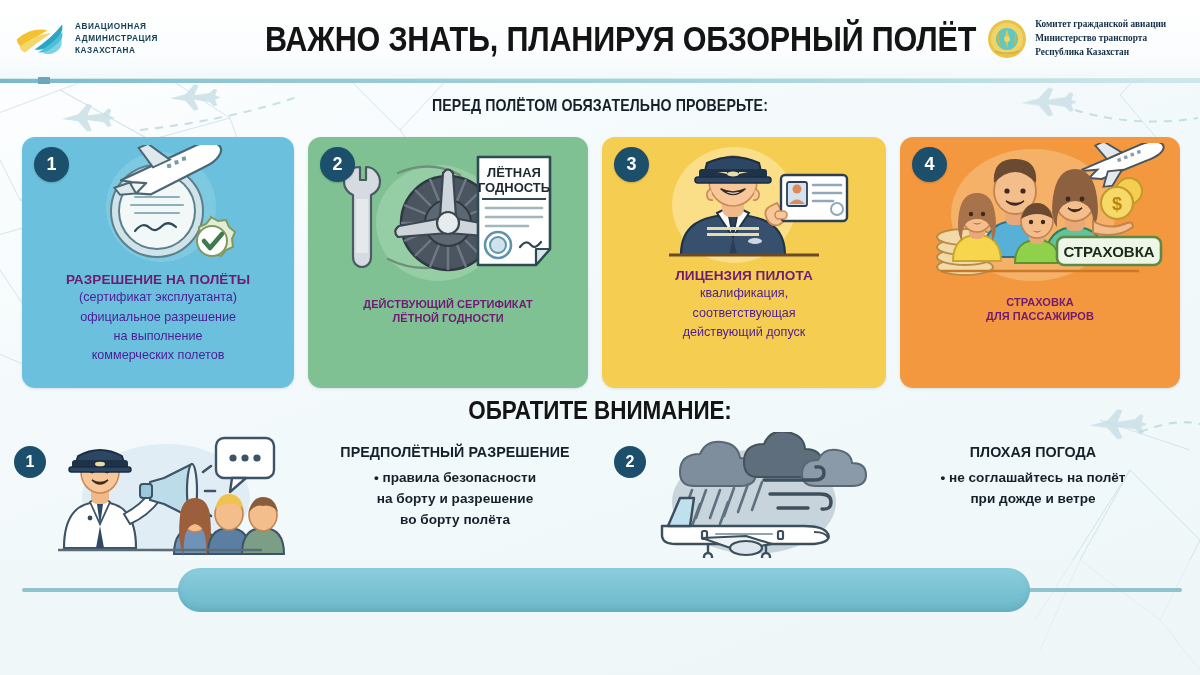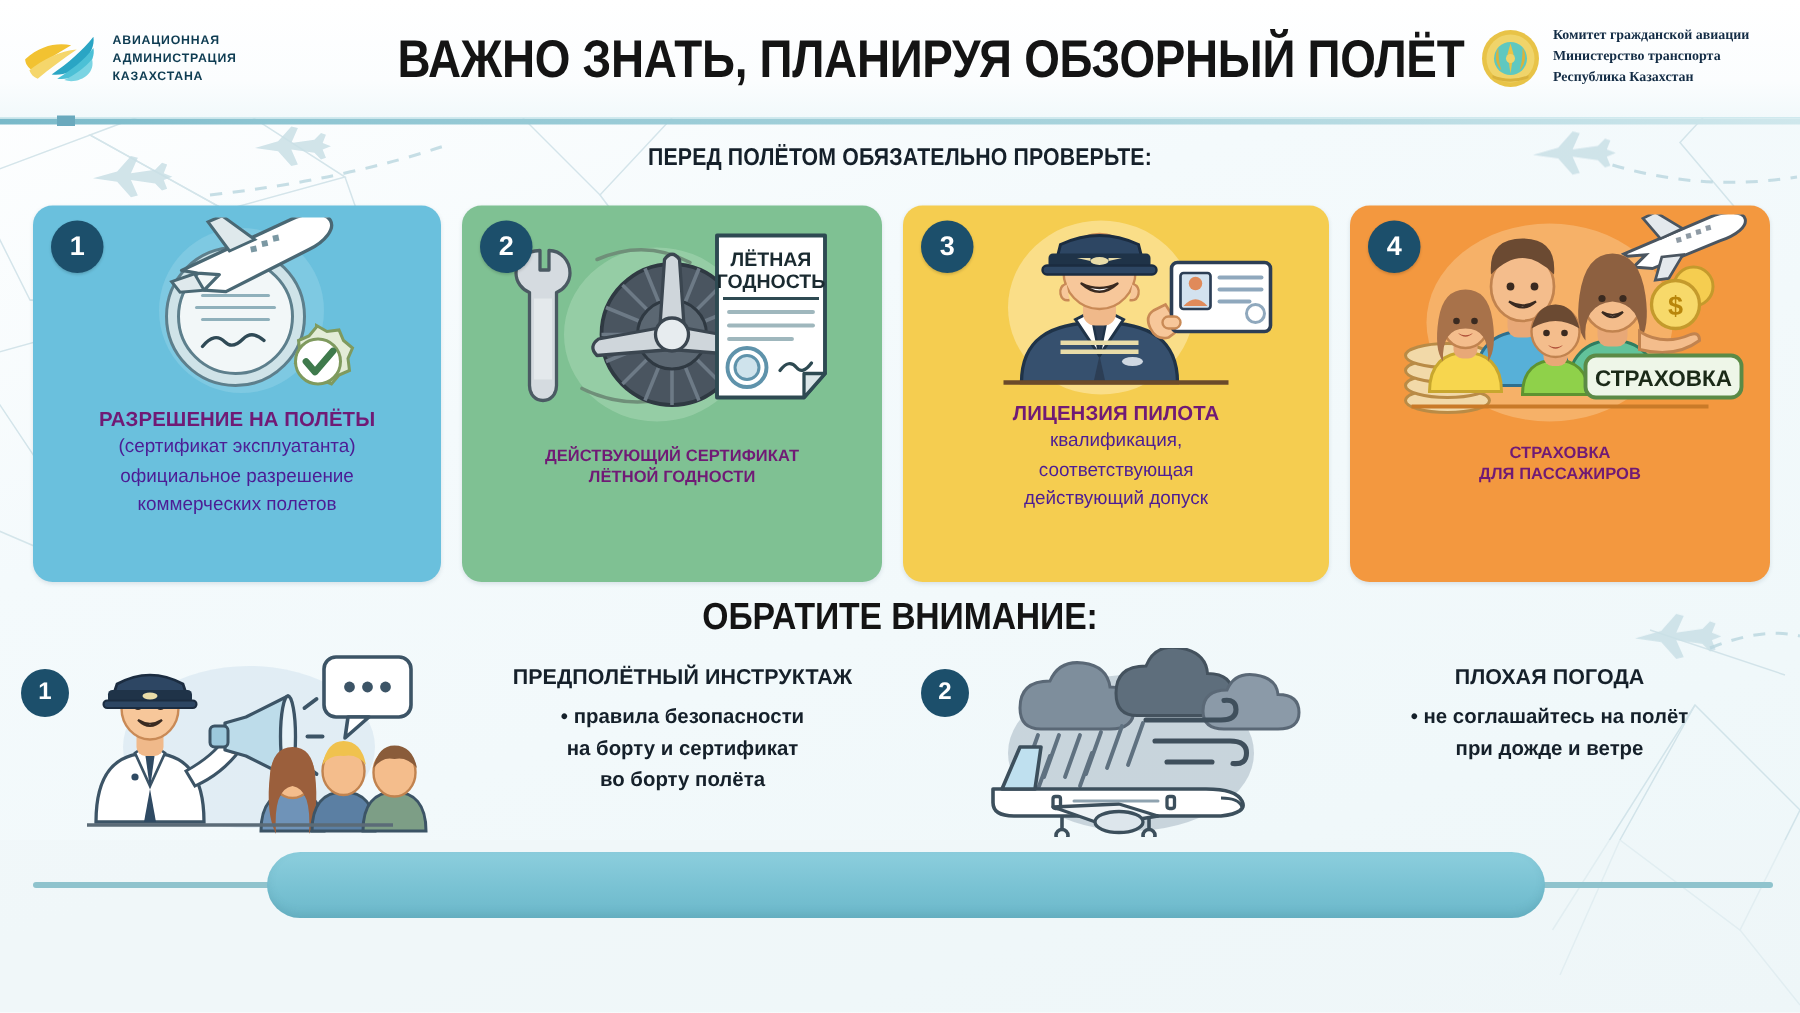--- a/index.html
+++ b/index.html
@@ -243,20 +243,21 @@
           <path d="M26 0 l7 4 l8 -1 l3 7 l6 5 l-3 7 l1 8 l-7 3 l-5 6 l-7 -3 l-8 1 l-3 -7 l-6 -5 l3 -7 l-1 -8 l7 -3 l5 -6 z" fill="#e3ecd7" stroke="#7f9a5e" stroke-width="2"></path>
           <circle cx="27" cy="24" r="15" fill="#ffffff" stroke="#7f9a5e" stroke-width="2"></circle>
           <path d="M19 24 l6 7 l12 -14" stroke="#3f7a4c" stroke-width="4.5" fill="none" stroke-linecap="round" stroke-linejoin="round"></path>
         </g>
       </svg>
     </div>
     <div class="txt">
       <div class="card-title">РАЗРЕШЕНИЕ НА ПОЛЁТЫ</div>
       <div class="card-sub">(сертификат эксплуатанта)</div>
       <div class="card-sub">официальное разрешение</div>
+      <div class="card-sub">на выполнение</div>
       <div class="card-sub">коммерческих полетов</div>
     </div>
   </div>
 
   <div class="card c2">
     <div class="badge">2</div>
     <div class="art" style="height:152px;padding-top:10px">
       <svg width="240" height="142" viewBox="0 0 240 142" xmlns="http://www.w3.org/2000/svg">
         <ellipse cx="110" cy="76" rx="62" ry="58" fill="#a8d7b4" opacity=".55"></ellipse>
         <g stroke="#6f8f79" stroke-width="2.4" fill="none" stroke-linecap="round">
@@ -535,25 +536,25 @@
           <g transform="translate(68,8)">
             <path d="M0 56 C0 38 8 30 21 30 C34 30 42 38 42 56 Z" fill="#7d9e86" stroke="#3c5466" stroke-width="2"></path>
             <ellipse cx="21" cy="17" rx="14" ry="16" fill="#f4bd8c" stroke="#c1834f" stroke-width="1.6"></ellipse>
             <path d="M7 14 q3 -15 14 -15 q12 0 15 15 q-7 -8 -15 -6 q-8 -2 -14 6 Z" fill="#8a5c3a"></path>
           </g>
         </g>
         <line x1="12" y1="118" x2="216" y2="118" stroke="#5b6b77" stroke-width="2.4"></line>
       </svg>
     </div>
     <div class="ntxt">
-      <div class="note-title">ПРЕДПОЛЁТНЫЙ ИНСТРУКТАЖ</div>
+      <div class="note-title">ПРЕДПОЛЁТНЫЙ РАЗРЕШЕНИЕ</div>
       <div class="note-bullets">
         <div><span class="b">•</span>
           <span>правила безопасности</span></div>
-        <div>на борту и сертификат</div>
+        <div>на борту и разрешение</div>
         <div>во борту полёта</div>
       </div>
     </div>
   </div>
 
   <div class="note n2">
     <div class="nbadge">2</div>
     <div class="nart">
       <svg width="230" height="126" viewBox="0 0 230 126" xmlns="http://www.w3.org/2000/svg">
         <ellipse cx="108" cy="70" rx="82" ry="52" fill="#aebdc8" opacity=".6"></ellipse>

